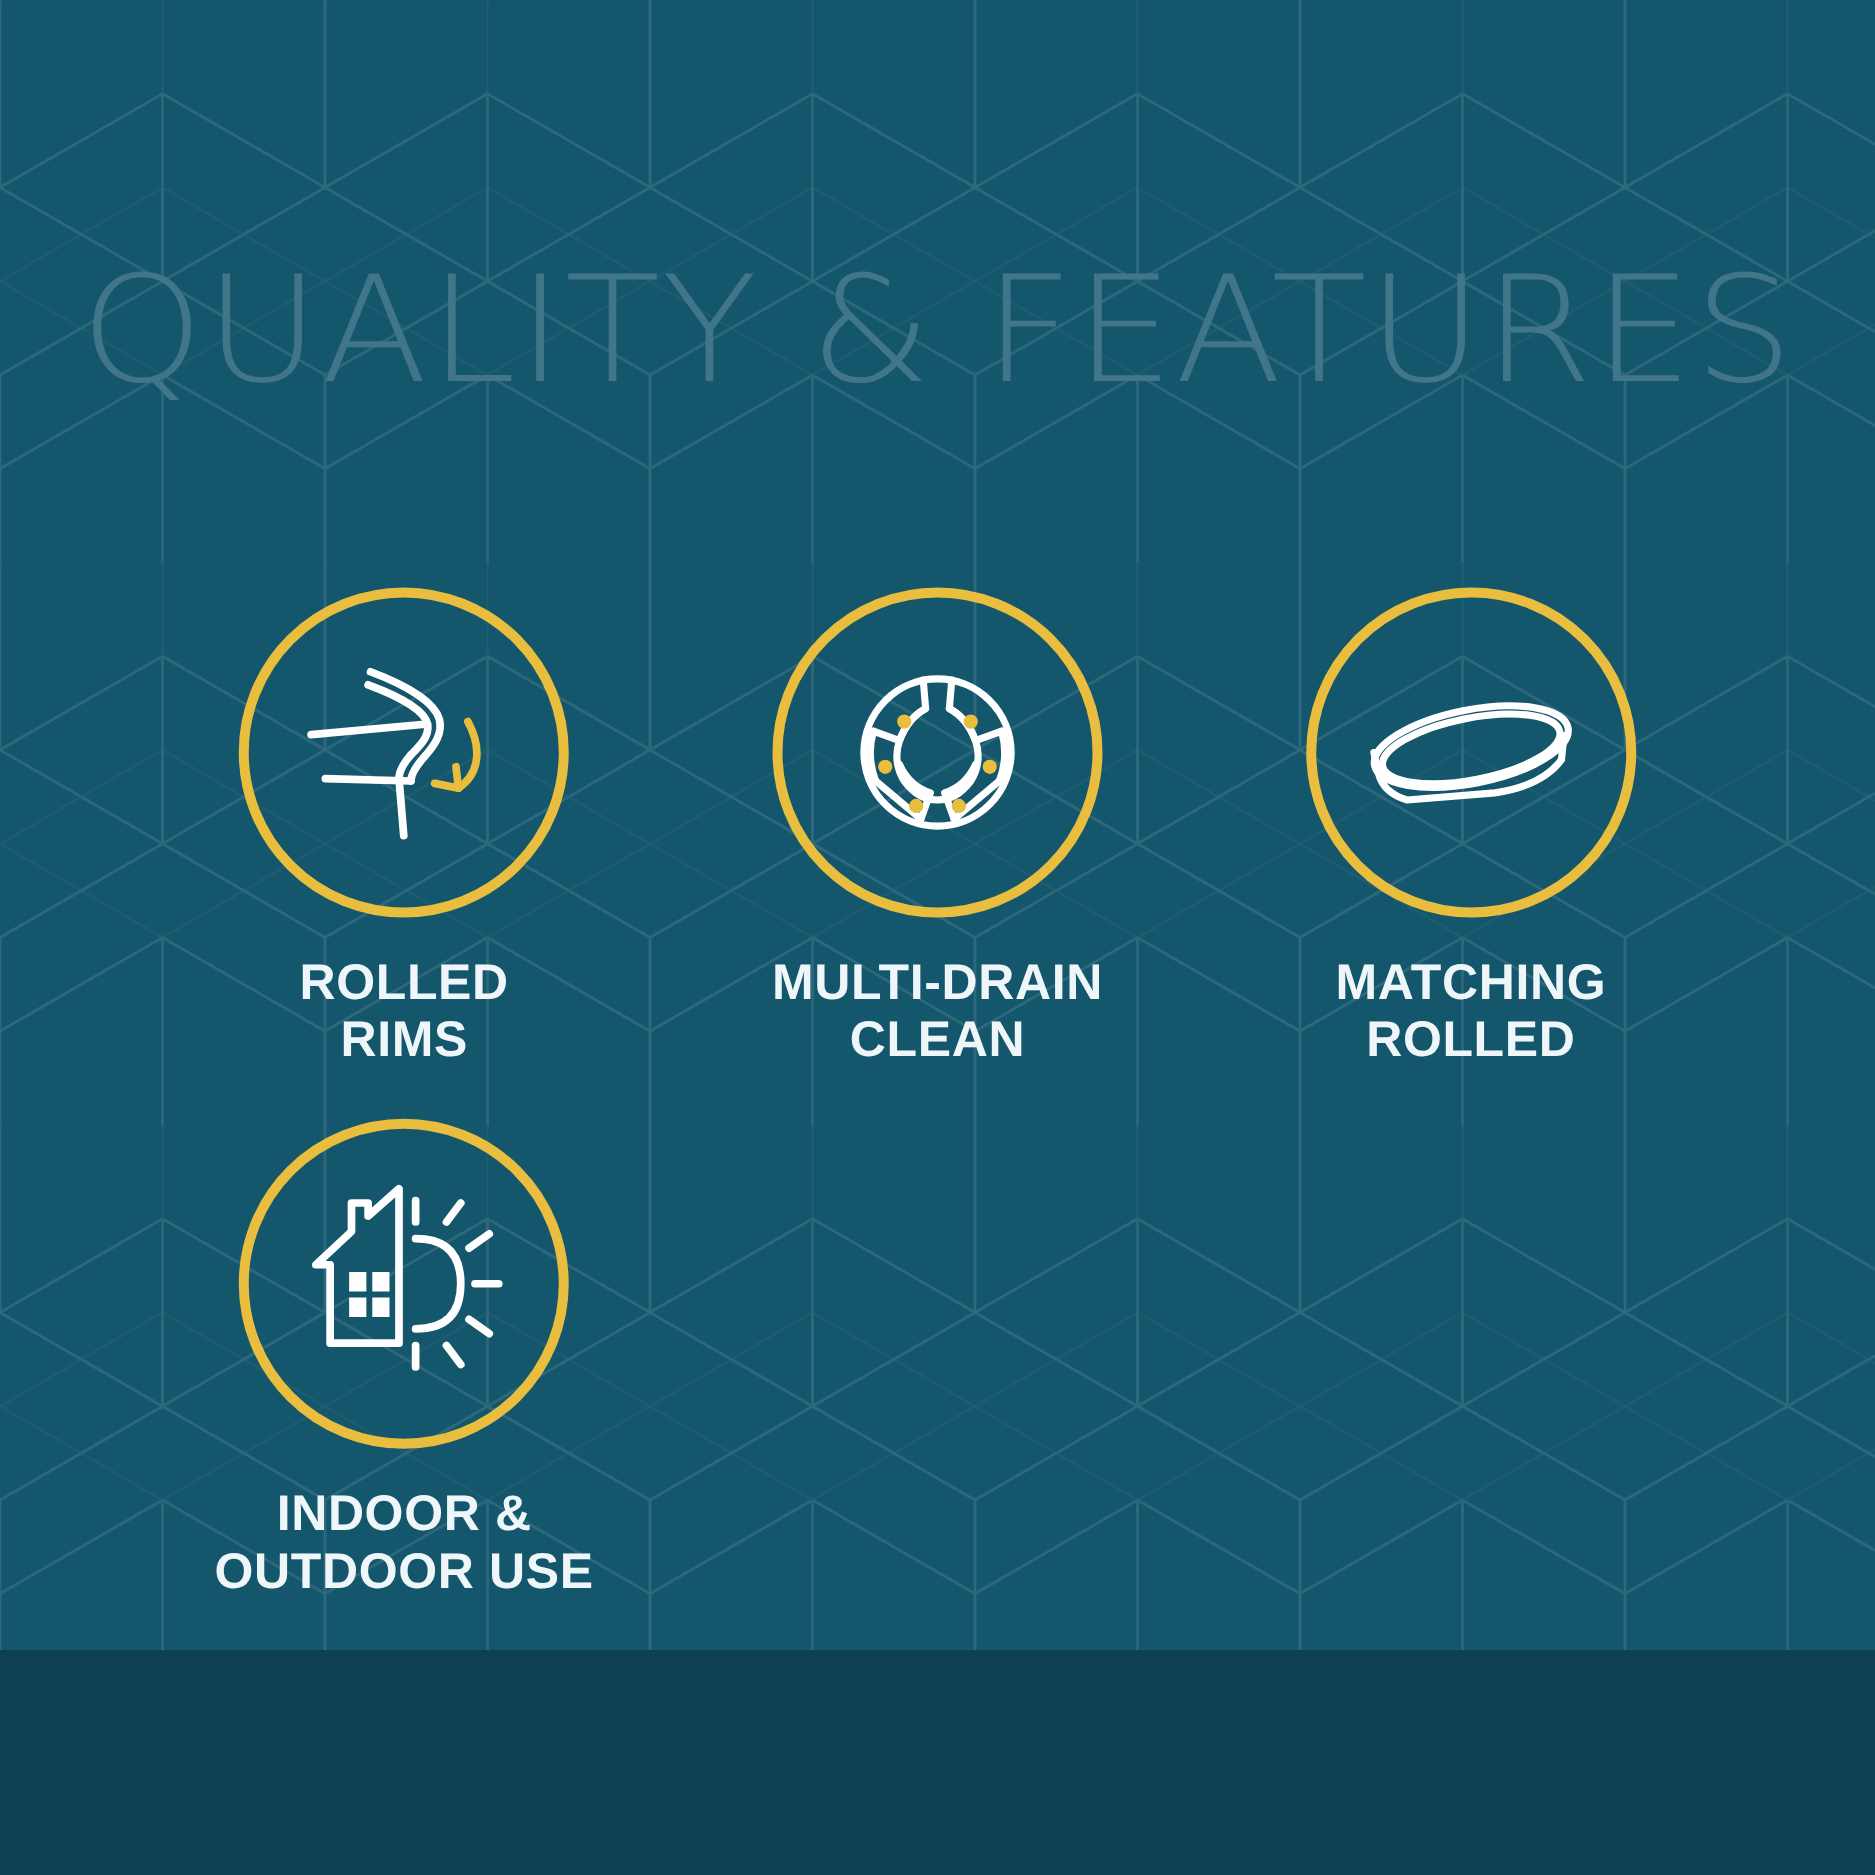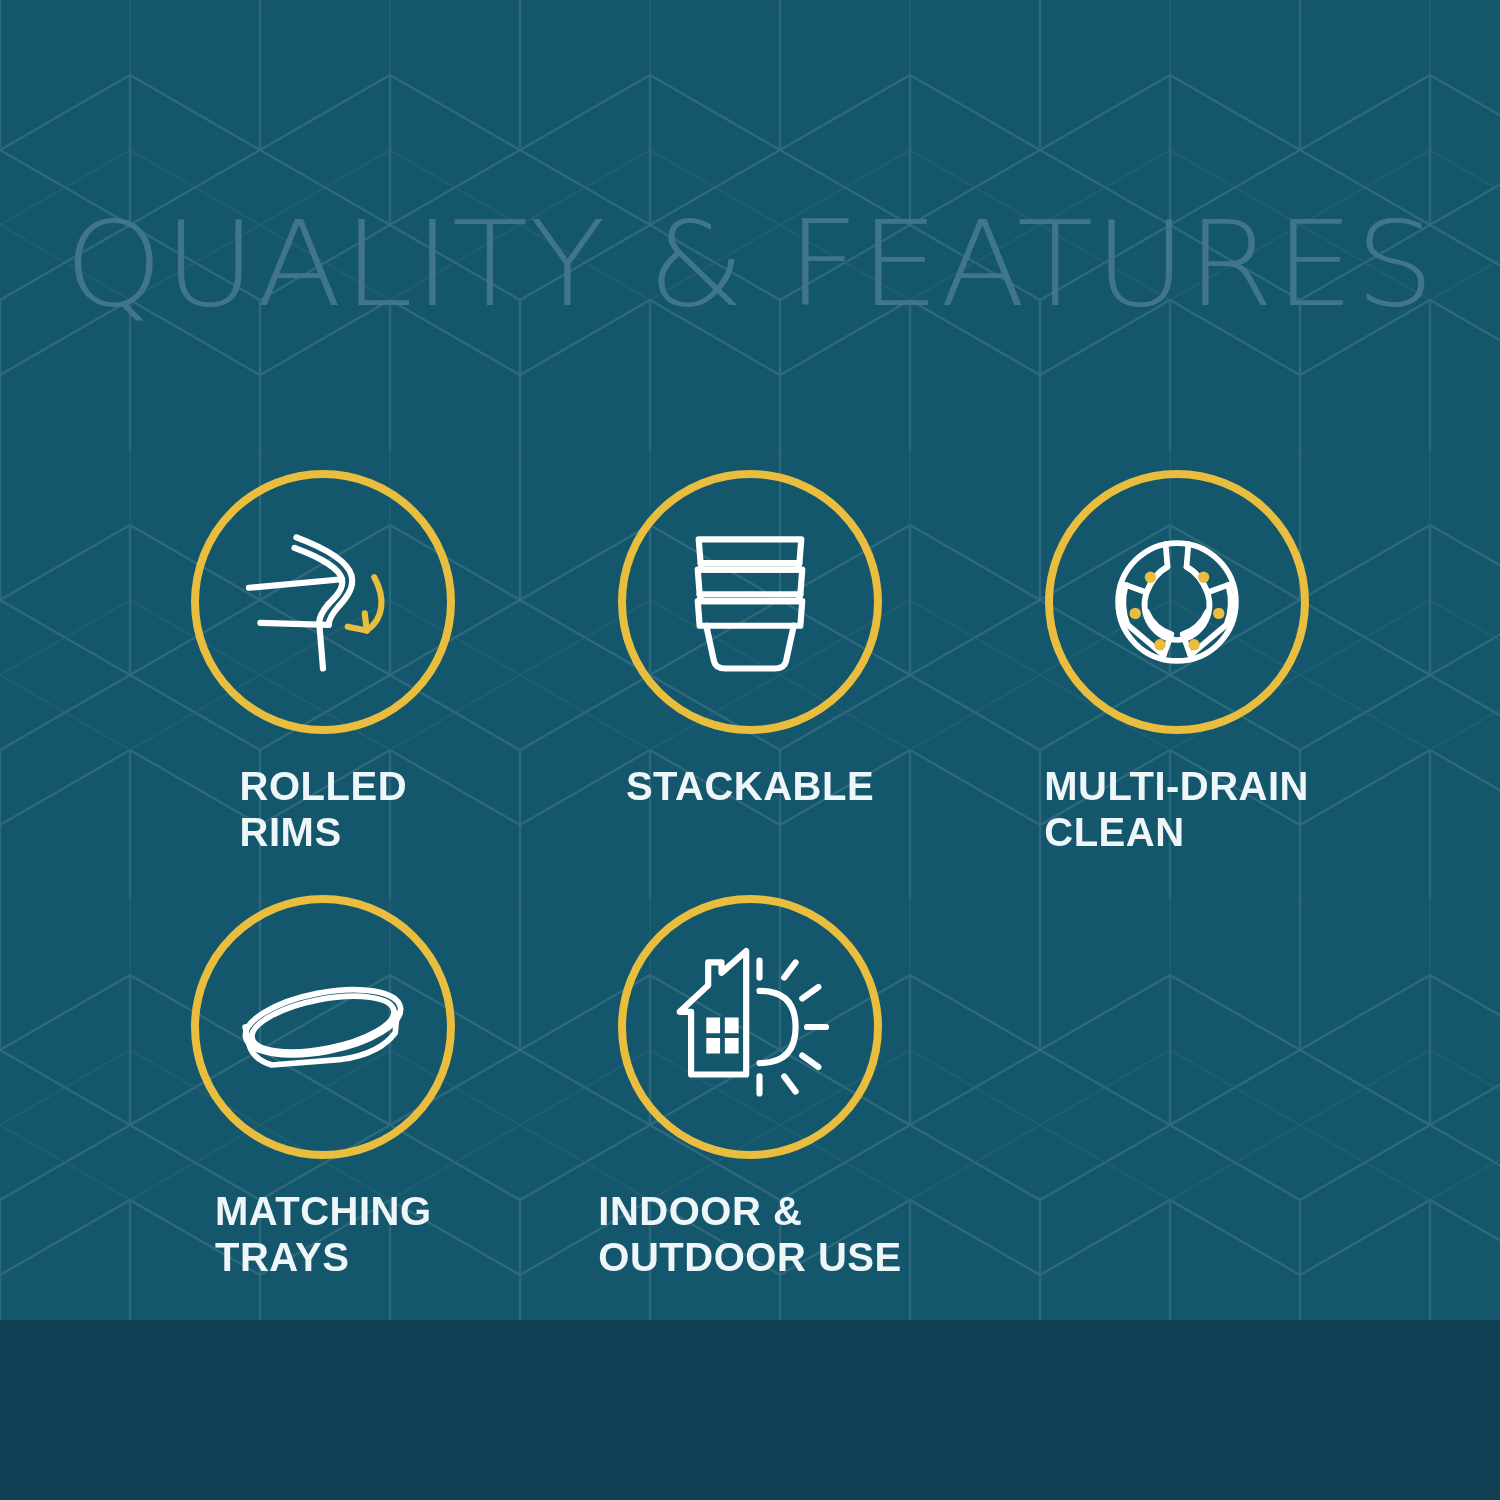--- a/index.html
+++ b/index.html
@@ -70,21 +70,21 @@
     align-items: center;
     justify-content: center;
   }
   .icon-circle svg {
     width: 190px;
     height: 190px;
     display: block;
   }
   .feature-label {
     margin-top: 30px;
-    text-align: left;
+    text-align: center;
     color: #eef6f9;
     font-size: 40px;
     line-height: 1.14;
     font-weight: bold;
     letter-spacing: 0.5px;
     white-space: pre-line;
   }
 </style>
 </head>
 <body>
@@ -139,39 +139,20 @@
             <path d="M154 74 C166 96 164 118 146 130"></path>
             <path d="M146 130 L126 126"></path>
             <path d="M146 130 L144 112"></path>
           </g>
         </svg>
       </div>
       <div class="feature-label">ROLLED
 RIMS</div>
     </div>
 
-    <div class="feature">
-      <div class="icon-circle">
-        <svg viewBox="0 0 200 200">
-          <g fill="none" stroke="#ffffff" stroke-width="6.5" stroke-linecap="round" stroke-linejoin="round">
-
-            <path d="M46 34 L154 34 L152 59 L48 59 Z"></path>
-            <path d="M48 59 L50 66 L150 66 L152 59"></path>
-
-            <path d="M45 66 L155 66 L153 92 L47 92 Z"></path>
-            <path d="M47 92 L49 99 L151 99 L153 92"></path>
-
-            <path d="M45 99 L155 99 L153 125 L47 125 Z"></path>
-
-            <path d="M54 125 L62 162 Q64 170 74 170 L126 170 Q136 170 138 162 L146 125"></path>
-          </g>
-        </svg>
-      </div>
-      <div class="feature-label">STACKABLE</div>
-    </div>
 
     <div class="feature">
       <div class="icon-circle">
         <svg viewBox="0 0 200 200">
           <g fill="none" stroke="#ffffff" stroke-width="6" stroke-linecap="round" stroke-linejoin="round">
             <circle cx="100" cy="100" r="62"></circle>
 
             <path d="M88 39 L90 63 Q74 72 68 90 L46 82"></path>
             <path d="M112 39 L110 63 Q126 72 132 90 L154 82"></path>
             <path d="M68 110 Q76 128 94 134 L86 156"></path>
@@ -200,21 +181,21 @@
       <div class="icon-circle">
         <svg viewBox="0 0 200 200">
           <g fill="none" stroke="#ffffff" stroke-width="6" stroke-linecap="round" stroke-linejoin="round">
             <ellipse cx="100" cy="95" rx="83" ry="31" transform="rotate(-11 100 95)"></ellipse>
             <ellipse cx="100" cy="97" rx="76" ry="26" transform="rotate(-11 100 97)"></ellipse>
             <path d="M18 100 L22 118 Q26 134 46 140 L120 134 Q160 128 176 106 L178 86"></path>
           </g>
         </svg>
       </div>
       <div class="feature-label">MATCHING
-TRAYS</div>
+ROLLED</div>
     </div>
 
     <div class="feature">
       <div class="icon-circle">
         <svg viewBox="0 0 200 200">
           <g fill="none" stroke="#ffffff" stroke-width="6.5" stroke-linecap="round" stroke-linejoin="round">
 
             <path d="M26 84 L56 56 L56 32 L70 32 L70 43 L96 20 L96 150 L38 150 L38 84 Z"></path>
 
             <path d="M54 90 L88 90 L88 128 L54 128 Z" fill="#ffffff" stroke="none"></path>

